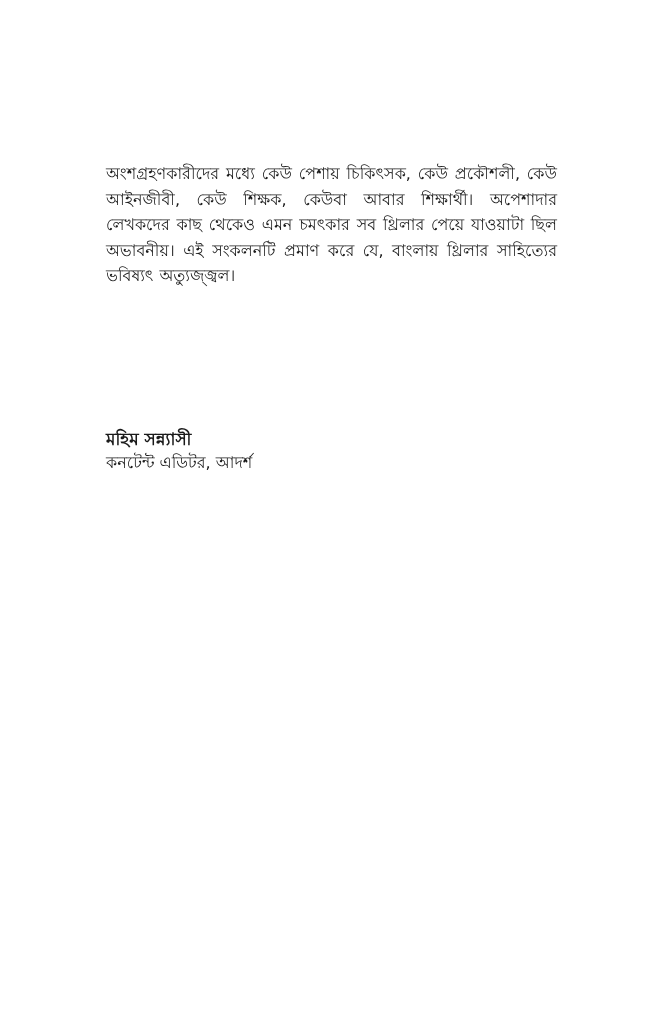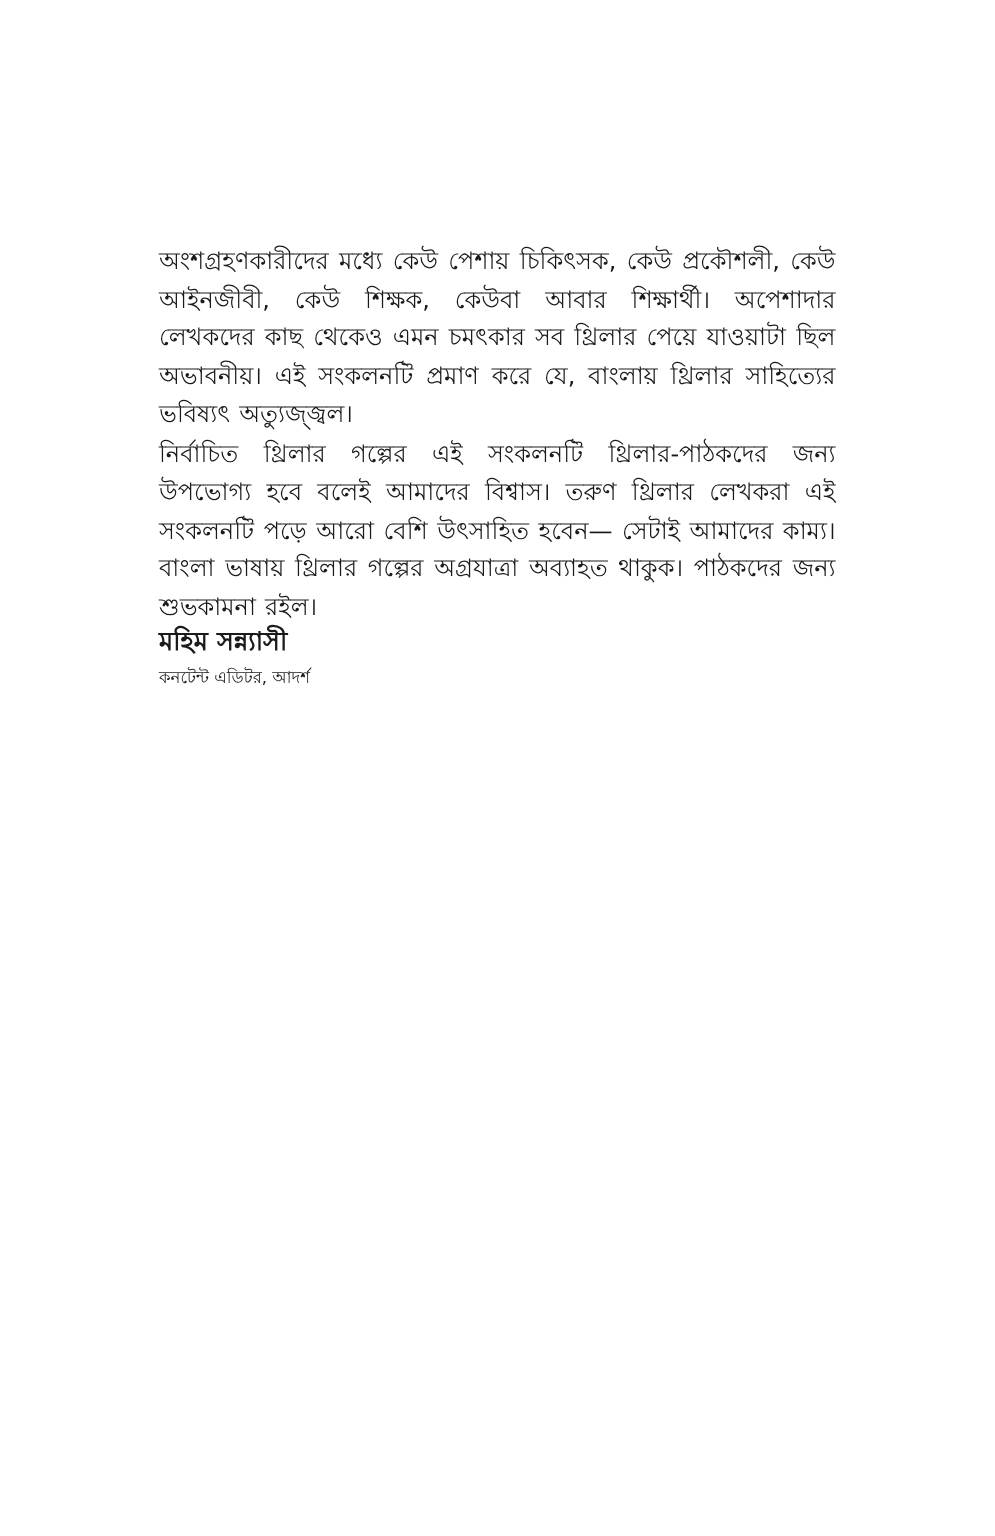--- a/index.html
+++ b/index.html
@@ -29,38 +29,37 @@
       text-align: justify;
       text-align-last: left;
       word-spacing: 1px;
     }
     .para + .para {
       margin-top: 1px;
     }
     .signature {
       position: absolute;
       left: 106px;
-      top: 416px;
+      top: 427px;
     }
     .sig-name {
       font-size: 17px;
       font-weight: bold;
       line-height: 24px;
       margin: 0;
     }
     .sig-title {
-      font-size: 11px;
+      font-size: 16px;
       line-height: 24px;
       margin: 0;
     }
   </style>
 </head>
 <body>
 
 <div class="page-body">
   <p class="para">অংশগ্রহণকারীদের মধ্যে কেউ পেশায় চিকিৎসক, কেউ প্রকৌশলী, কেউ আইনজীবী, কেউ শিক্ষক, কেউবা আবার শিক্ষার্থী। অপেশাদার লেখকদের কাছ থেকেও এমন চমৎকার সব থ্রিলার পেয়ে যাওয়াটা ছিল অভাবনীয়। এই সংকলনটি প্রমাণ করে যে, বাংলায় থ্রিলার সাহিত্যের ভবিষ্যৎ অত্যুজ্জ্বল।</p>
-  <p class="para">নির্বাচিত থ্রিলার গল্পের এই সংকলনটি থ্রিলার-পাঠকদের জন্য উপভোগ্য হবে বলেই আমাদের বিশ্বাস। তরুণ থ্রিলার লেখকরা এই সংকলনটি পড়ে আরো বেশি উৎসাহিত হবেন— সেটাই আমাদের কাম্য। বাংলা ভাষায় থ্রিলার গল্পের অগ্রযাত্রা অব্যাহত থাকুক। পাঠকদের জন্য শুভকামনা রইল।</p>
 </div>
 
 <div class="signature">
   <p class="sig-name">মহিম সন্ন্যাসী</p>
   <p class="sig-title">কনটেন্ট এডিটর, আদর্শ</p>
 </div>
 
 </body></html>

